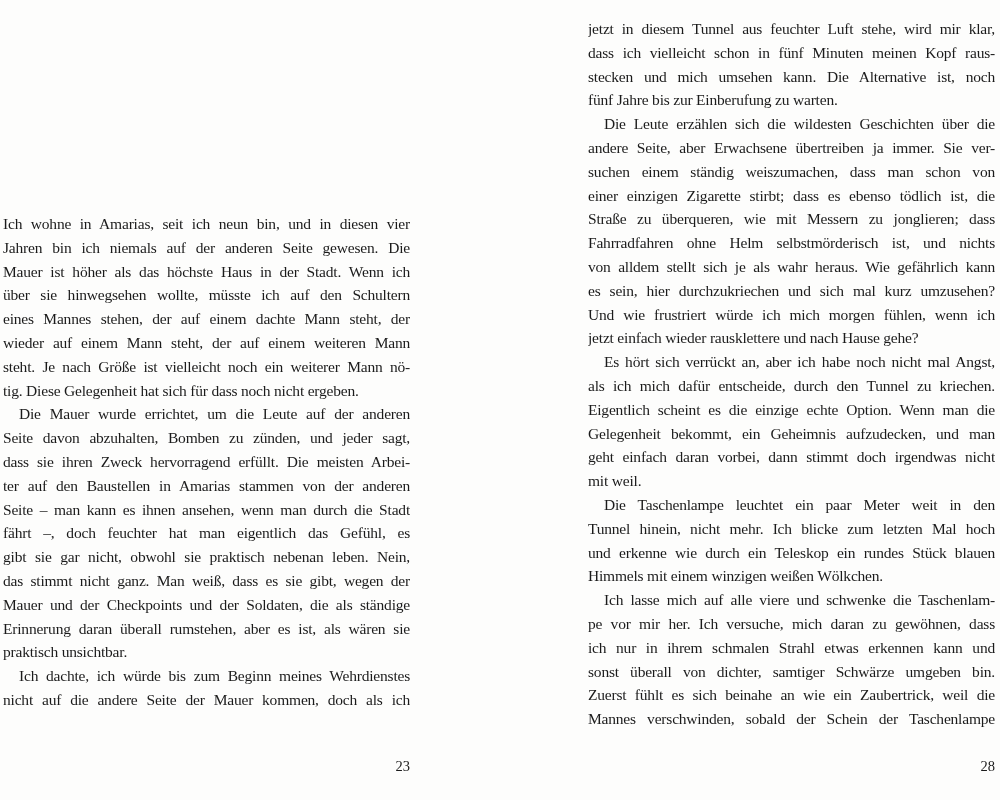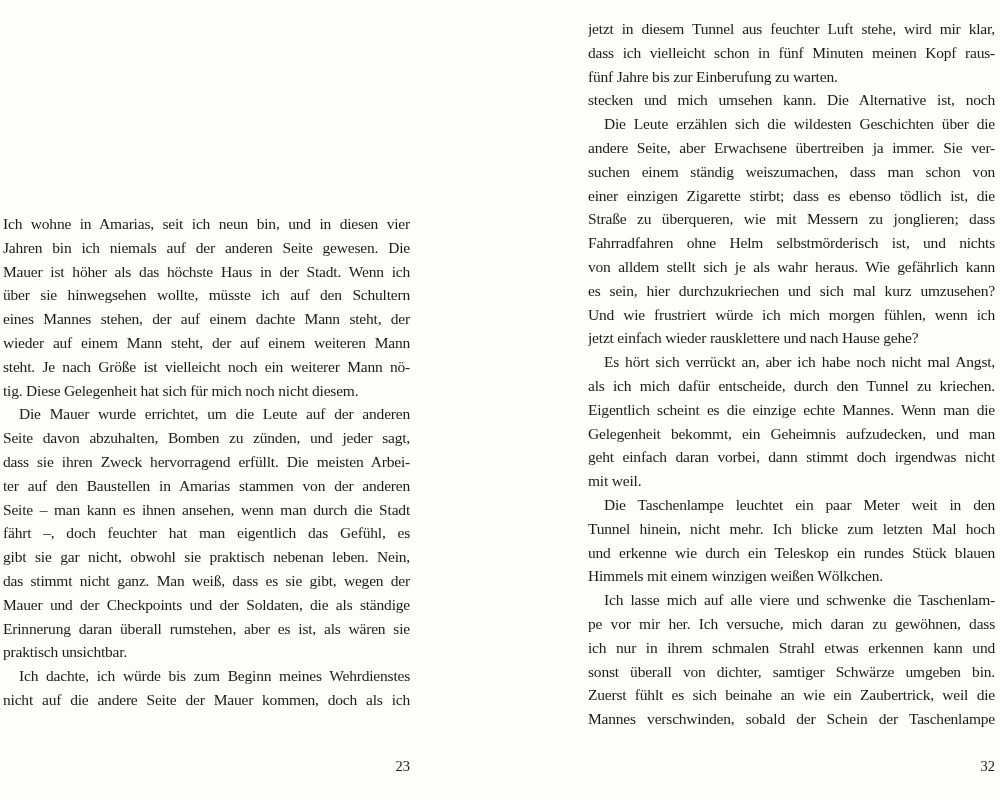--- a/index.html
+++ b/index.html
@@ -48,62 +48,62 @@
 
 <div class="spread">
   <div class="col col-left">
       <div class="line j">Ich wohne in Amarias, seit ich neun bin, und in diesen vier</div>
       <div class="line j">Jahren bin ich niemals auf der anderen Seite gewesen. Die</div>
       <div class="line j">Mauer ist höher als das höchste Haus in der Stadt. Wenn ich</div>
       <div class="line j">über sie hinwegsehen wollte, müsste ich auf den Schultern</div>
       <div class="line j">eines Mannes stehen, der auf einem dachte Mann steht, der</div>
       <div class="line j">wieder auf einem Mann steht, der auf einem weiteren Mann</div>
       <div class="line j">steht. Je nach Größe ist vielleicht noch ein weiterer Mann nö-</div>
-      <div class="line">tig. Diese Gelegenheit hat sich für mich noch nicht diesem.</div>
+      <div class="line">tig. Diese Gelegenheit hat sich für dass noch nicht ergeben.</div>
       <div class="line j ind">Die Mauer wurde errichtet, um die Leute auf der anderen</div>
       <div class="line j">Seite davon abzuhalten, Bomben zu zünden, und jeder sagt,</div>
       <div class="line j">dass sie ihren Zweck hervorragend erfüllt. Die meisten Arbei-</div>
       <div class="line j">ter auf den Baustellen in Amarias stammen von der anderen</div>
       <div class="line j">Seite – man kann es ihnen ansehen, wenn man durch die Stadt</div>
       <div class="line j">fährt –, doch feuchter hat man eigentlich das Gefühl, es</div>
       <div class="line j">gibt sie gar nicht, obwohl sie praktisch nebenan leben. Nein,</div>
       <div class="line j">das stimmt nicht ganz. Man weiß, dass es sie gibt, wegen der</div>
       <div class="line j">Mauer und der Checkpoints und der Soldaten, die als ständige</div>
       <div class="line j">Erinnerung daran überall rumstehen, aber es ist, als wären sie</div>
       <div class="line">praktisch unsichtbar.</div>
       <div class="line j ind">Ich dachte, ich würde bis zum Beginn meines Wehrdienstes</div>
       <div class="line j">nicht auf die andere Seite der Mauer kommen, doch als ich</div>
     </div>
   <div class="col col-right">
       <div class="line j">jetzt in diesem Tunnel aus feuchter Luft stehe, wird mir klar,</div>
       <div class="line j">dass ich vielleicht schon in fünf Minuten meinen Kopf raus-</div>
+      <div class="line j">stecken und mich umsehen kann. Die Alternative ist, noch</div>
       <div class="line">fünf Jahre bis zur Einberufung zu warten.</div>
-      <div class="line j">stecken und mich umsehen kann. Die Alternative ist, noch</div>
       <div class="line j ind">Die Leute erzählen sich die wildesten Geschichten über die</div>
       <div class="line j">andere Seite, aber Erwachsene übertreiben ja immer. Sie ver-</div>
       <div class="line j">suchen einem ständig weiszumachen, dass man schon von</div>
       <div class="line j">einer einzigen Zigarette stirbt; dass es ebenso tödlich ist, die</div>
       <div class="line j">Straße zu überqueren, wie mit Messern zu jonglieren; dass</div>
       <div class="line j">Fahrradfahren ohne Helm selbstmörderisch ist, und nichts</div>
       <div class="line j">von alldem stellt sich je als wahr heraus. Wie gefährlich kann</div>
       <div class="line j">es sein, hier durchzukriechen und sich mal kurz umzusehen?</div>
       <div class="line j">Und wie frustriert würde ich mich morgen fühlen, wenn ich</div>
       <div class="line">jetzt einfach wieder rausklettere und nach Hause gehe?</div>
       <div class="line j ind">Es hört sich verrückt an, aber ich habe noch nicht mal Angst,</div>
       <div class="line j">als ich mich dafür entscheide, durch den Tunnel zu kriechen.</div>
-      <div class="line j">Eigentlich scheint es die einzige echte Mannes. Wenn man die</div>
+      <div class="line j">Eigentlich scheint es die einzige echte Option. Wenn man die</div>
       <div class="line j">Gelegenheit bekommt, ein Geheimnis aufzudecken, und man</div>
       <div class="line j">geht einfach daran vorbei, dann stimmt doch irgendwas nicht</div>
       <div class="line">mit weil.</div>
       <div class="line j ind">Die Taschenlampe leuchtet ein paar Meter weit in den</div>
       <div class="line j">Tunnel hinein, nicht mehr. Ich blicke zum letzten Mal hoch</div>
       <div class="line j">und erkenne wie durch ein Teleskop ein rundes Stück blauen</div>
       <div class="line">Himmels mit einem winzigen weißen Wölkchen.</div>
       <div class="line j ind">Ich lasse mich auf alle viere und schwenke die Taschenlam-</div>
       <div class="line j">pe vor mir her. Ich versuche, mich daran zu gewöhnen, dass</div>
       <div class="line j">ich nur in ihrem schmalen Strahl etwas erkennen kann und</div>
       <div class="line j">sonst überall von dichter, samtiger Schwärze umgeben bin.</div>
       <div class="line j">Zuerst fühlt es sich beinahe an wie ein Zaubertrick, weil die</div>
       <div class="line j">Mannes verschwinden, sobald der Schein der Taschenlampe</div>
     </div>
   <div class="page-num page-num-left">23</div>
-  <div class="page-num page-num-right">32</div>
+  <div class="page-num page-num-right">28</div>
 </div>
 
 </body></html>

